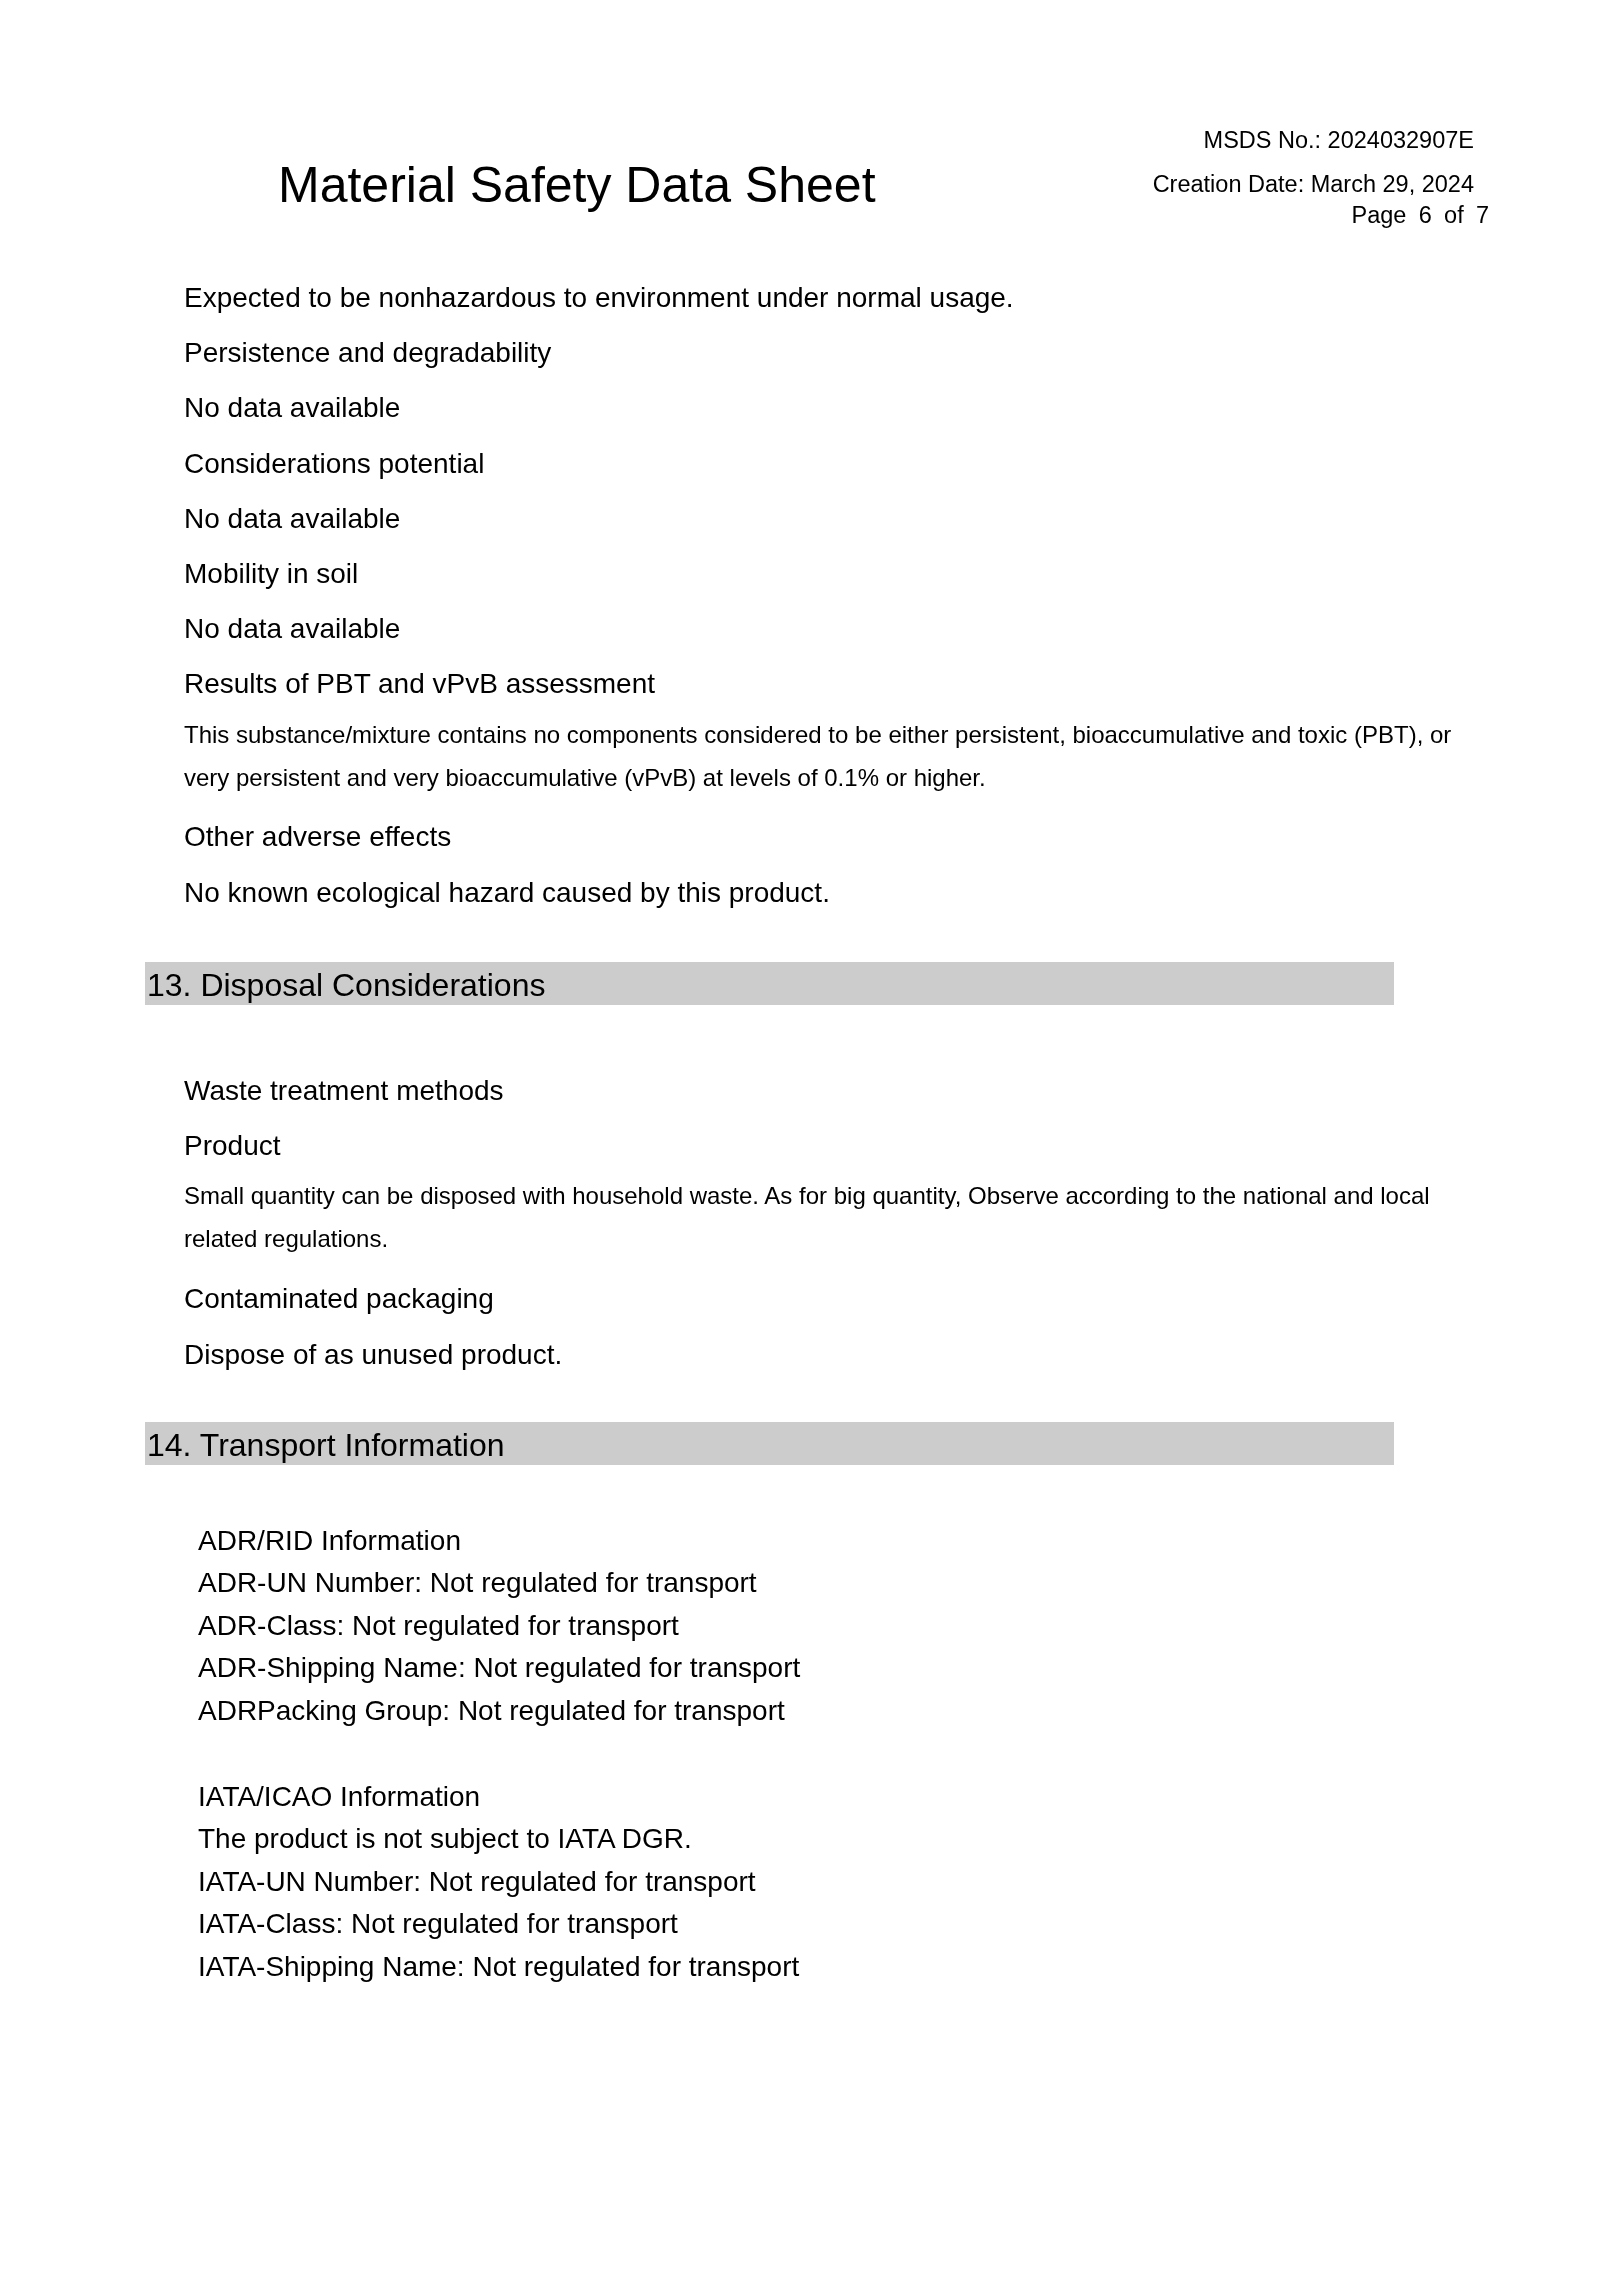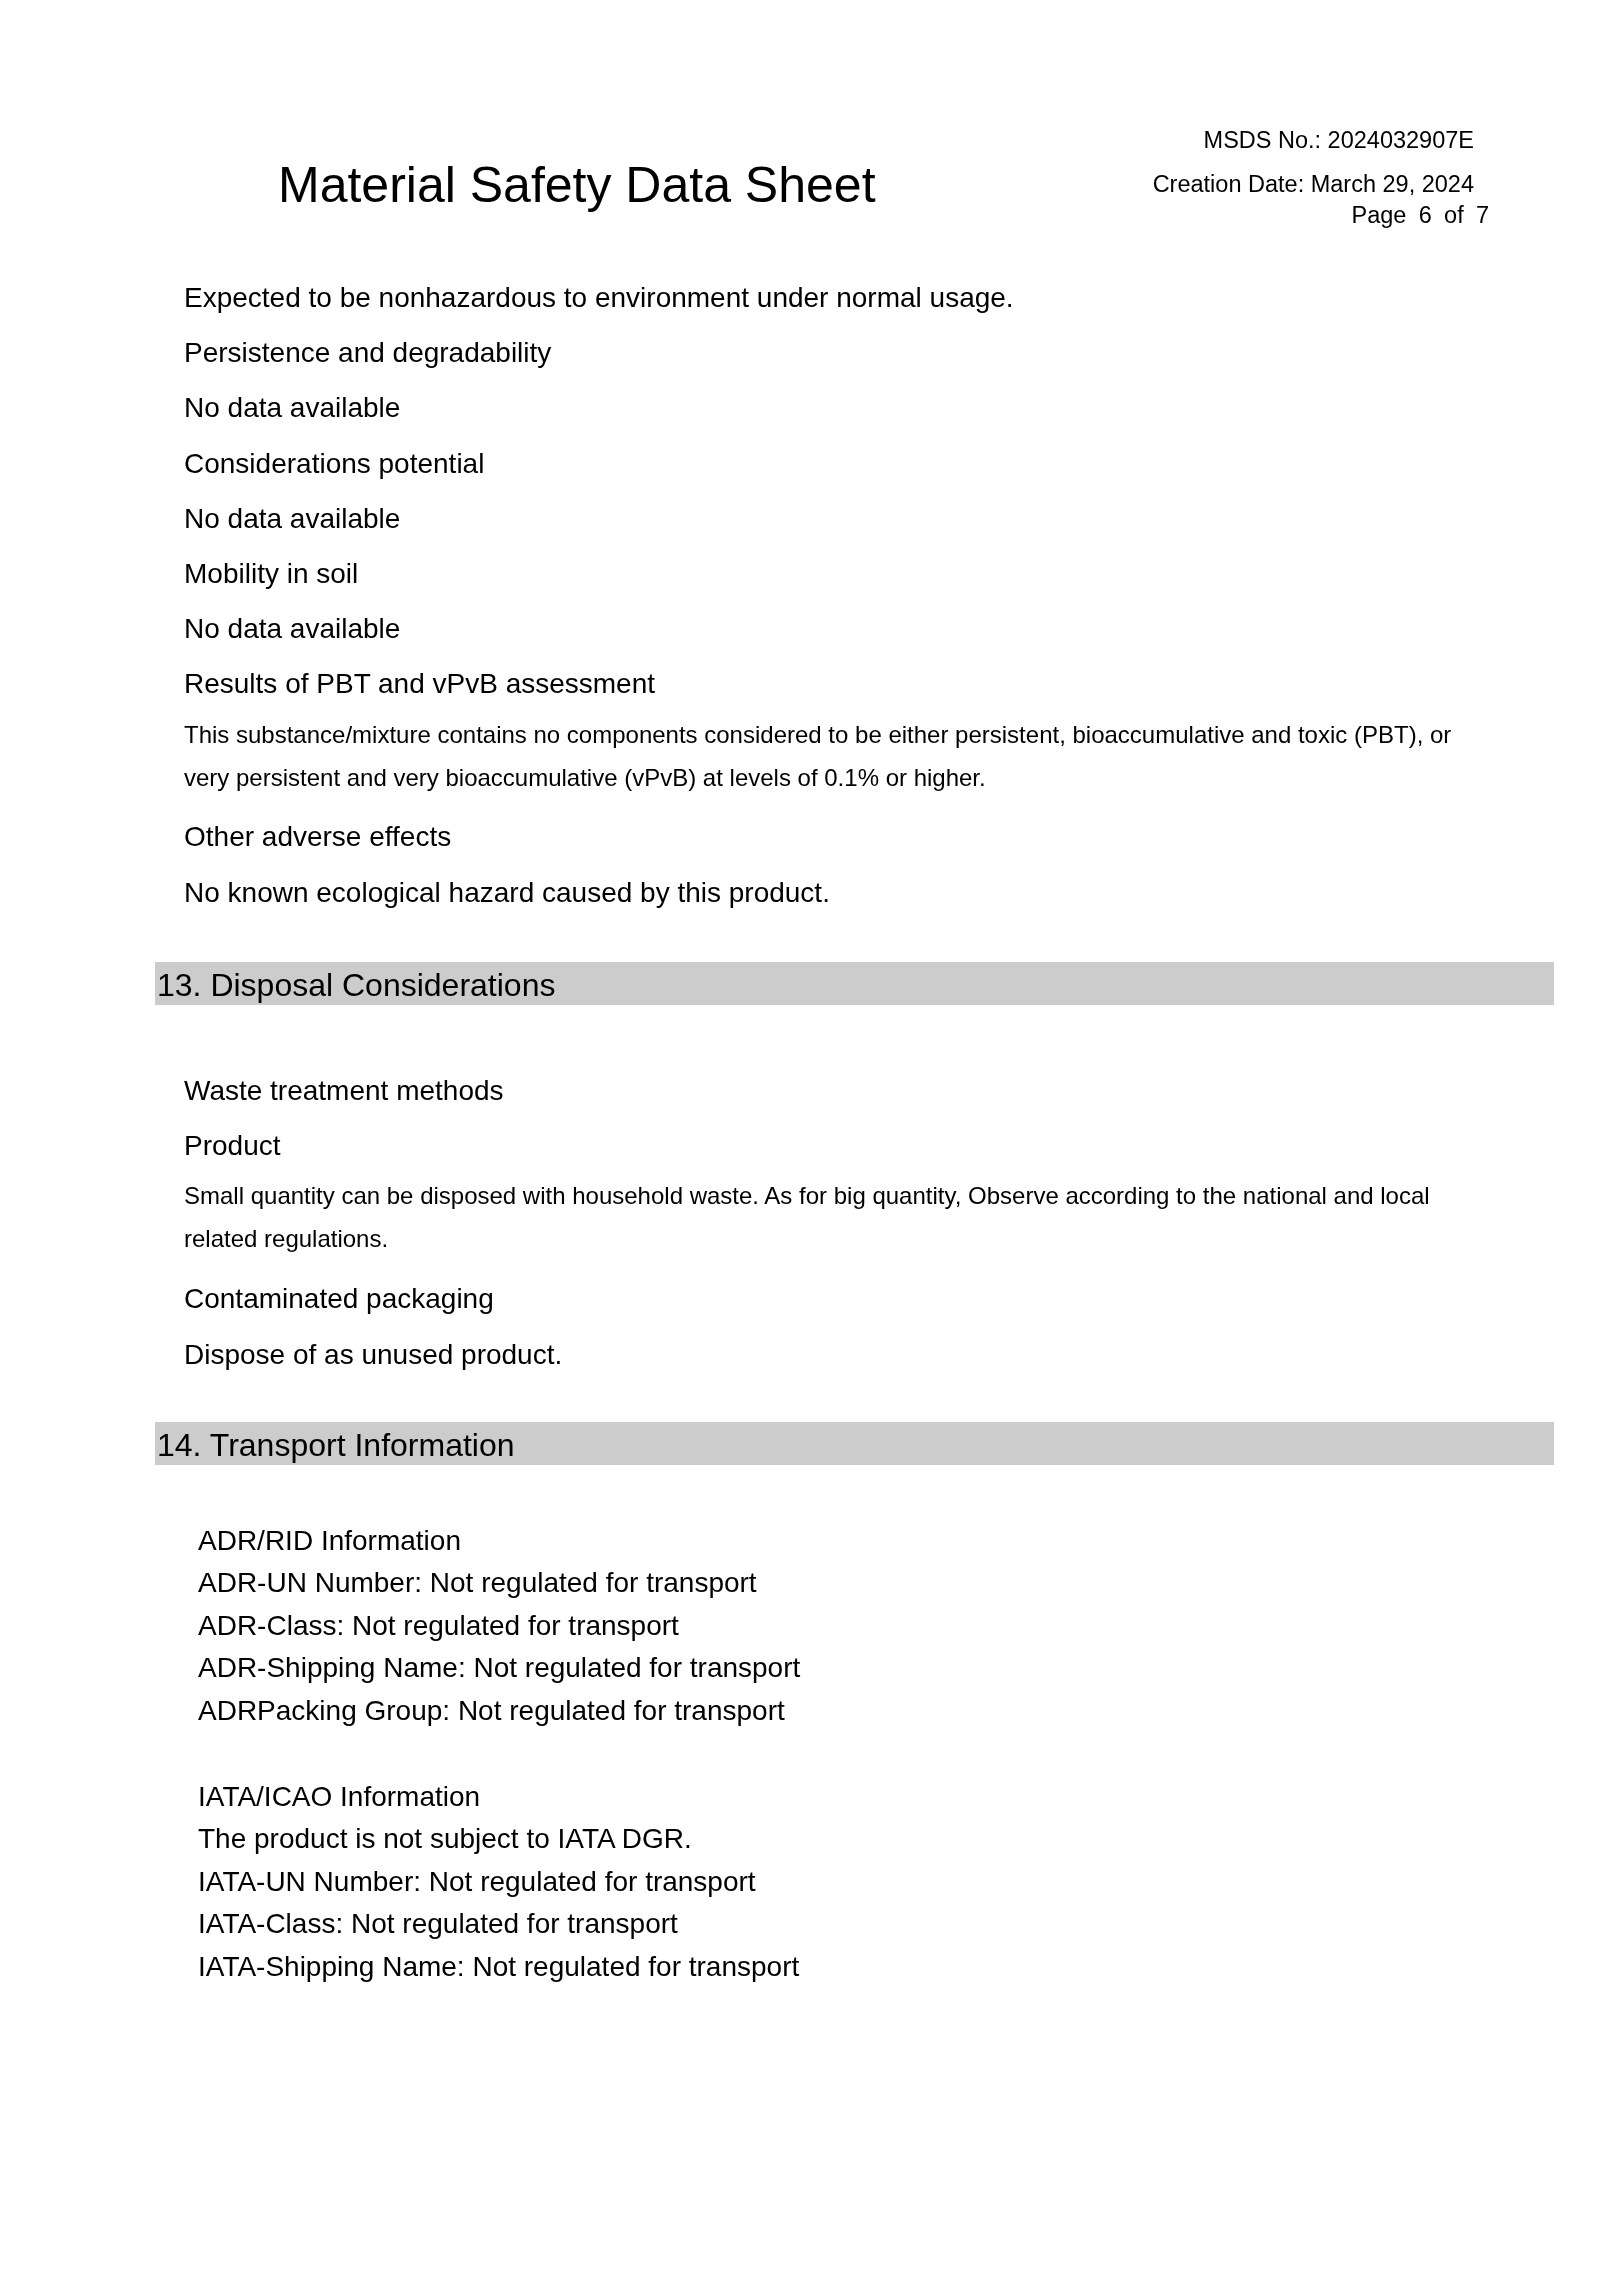--- a/index.html
+++ b/index.html
@@ -16,21 +16,21 @@
   .meta-date { top: 171px; right: 147px; }
   .meta-page { top: 202px; right: 129px; }
   .meta-page span { margin: 0 2.9px; }
 
   .content { position: absolute; left: 0; top: 0; width: 1621px; }
   .line { position: absolute; left: 184px; font-size: 28px; white-space: nowrap; line-height: 1; }
   .bold { font-weight: normal; }
   .para { position: absolute; left: 184px; width: 1304px; font-size: 24px; line-height: 43px; }
 
   .section-bar {
-    position: absolute; left: 155px; width: 1399px; height: 43px;
+    position: absolute; left: 145px; width: 1249px; height: 43px;
     background: #cccccc;
   }
   .section-bar .label {
     position: absolute; left: 2px; top: 4.9px; font-size: 32px; white-space: nowrap;
   }
 
   .tline { position: absolute; left: 198px; font-size: 28px; white-space: nowrap; line-height: 1; }
 </style>
 </head>
 <body>

